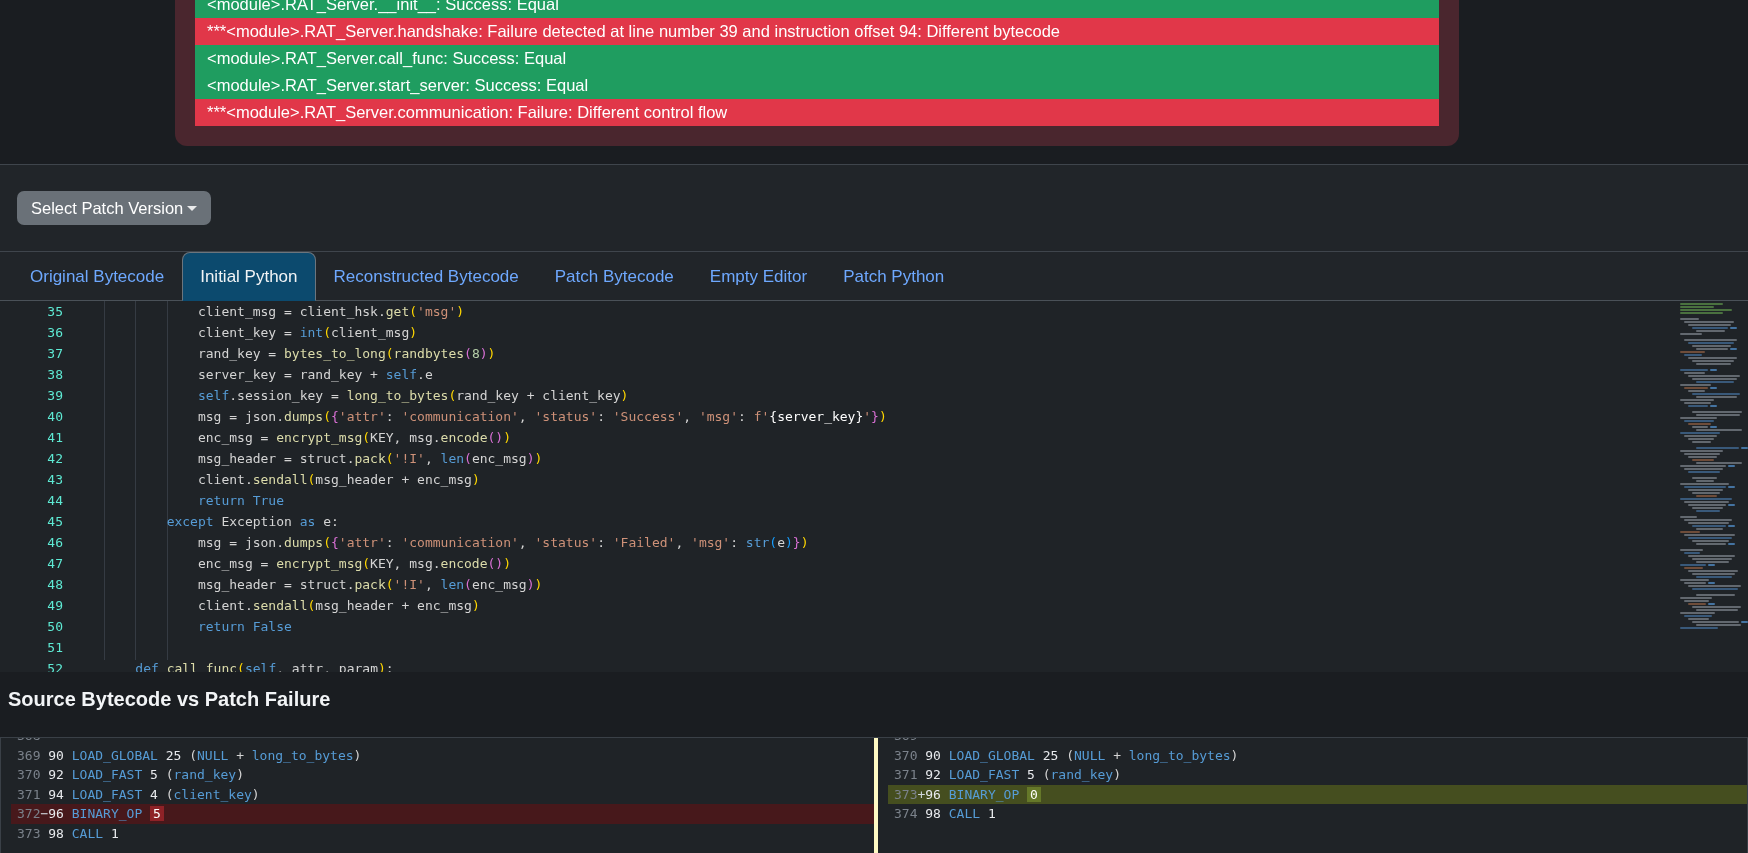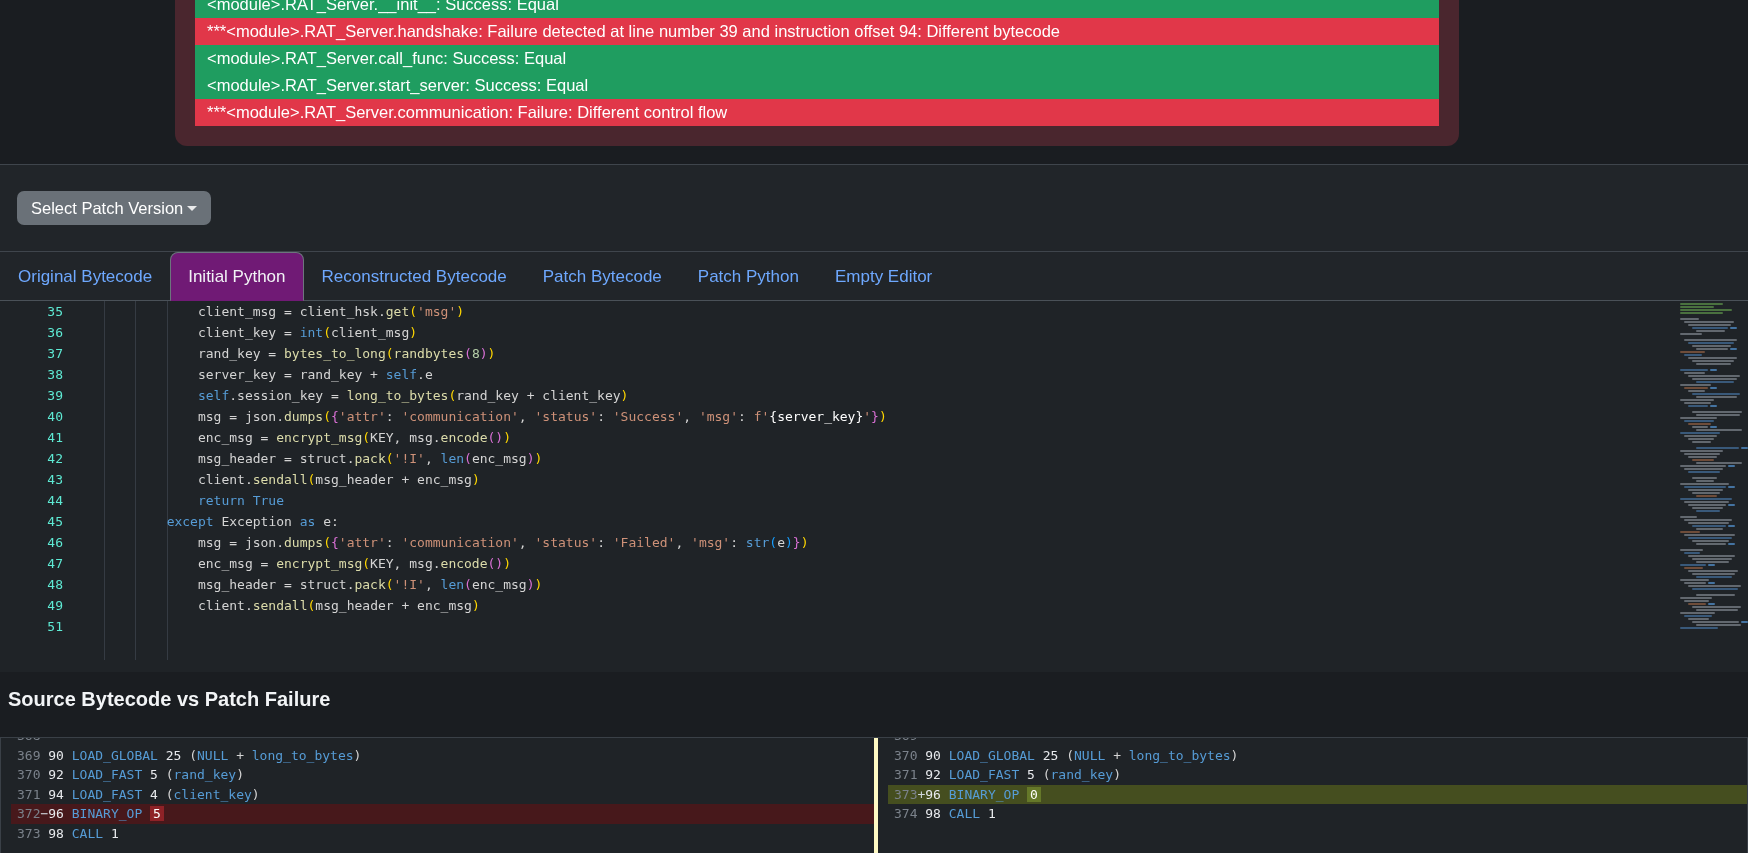--- a/index.html
+++ b/index.html
@@ -21,24 +21,24 @@
   .btn-secondary { height:34px; padding:0 14px; background:#6a7178; color:#fff; border:none;
                    border-radius:7px; font-size:16.5px; font-family:inherit; display:flex;
                    align-items:center; gap:4px; cursor:pointer; }
   .menu-item { margin-left:27px; color:#b6bcc2; font-size:16.5px; display:flex; align-items:center;
                gap:7px; cursor:pointer; white-space:nowrap; }
   .caret { width:0; height:0; border-left:5px solid transparent; border-right:5px solid transparent;
            border-top:5px solid currentColor; display:inline-block; opacity:.85; }
 
   
   .tabs-wrap { border-top:1px solid #3f454c; background:#212529; }
-  .tab-bar { display:flex; height:49px; border-bottom:1px solid #4a5158; padding-left:0; }
+  .tab-bar { display:flex; height:49px; border-bottom:1px solid #4a5158; padding-left:12px; }
   .tab { padding:0 17px; display:flex; align-items:center; font-size:17px; color:#6ea8fe;
          cursor:pointer; white-space:nowrap; border:1px solid transparent; margin-bottom:-1px; }
-  .tab.active { color:#f2f4f6; background:#701a75; border-color:#6c757d #6c757d transparent;
+  .tab.active { color:#f2f4f6; background:#0c4a6e; border-color:#6c757d #6c757d transparent;
                 border-radius:8px 8px 0 0; }
 
   
   .editor { position:relative; height:371px; background:#1f2327; overflow:hidden;
             font-family:"DejaVu Sans Mono", monospace; font-size:13px; }
   .guide { position:absolute; top:0; bottom:12px; width:1px; background:#353b43; }
   .cl { display:flex; height:21px; line-height:21px; white-space:pre; position:relative; z-index:1; }
   .cl .ln { width:63px; flex:none; text-align:right; color:#5eead4; }
   .cl .code { padding-left:41px; }
   .t-v  { color:#d4d4d4; }
@@ -97,22 +97,22 @@
     <span class="caret"></span>
   </button>
 </div>
 
 <div class="tabs-wrap">
   <div class="tab-bar" id="tab-bar">
       <div class="tab">Original Bytecode</div>
       <div class="tab active">Initial Python</div>
       <div class="tab">Reconstructed Bytecode</div>
       <div class="tab">Patch Bytecode</div>
+      <div class="tab">Empty Editor</div>
       <div class="tab">Patch Python</div>
-      <div class="tab">Empty Editor</div>
     </div>
 </div>
 
 <div class="editor" id="editor">
   <div class="guide" style="left:104px"></div>
   <div class="guide" style="left:135px"></div>
   <div class="guide" style="left:167px"></div>
   <div id="code-lines">
       <div class="cl"><span class="ln">35</span><span class="code"><span class="t-v">            client_msg = client_hsk.</span><span class="t-f">get</span><span class="t-b1">(</span><span class="t-s">'msg'</span><span class="t-b1">)</span></span></div>
       <div class="cl"><span class="ln">36</span><span class="code"><span class="t-v">            client_key = </span><span class="t-k">int</span><span class="t-b1">(</span><span class="t-v">client_msg</span><span class="t-b1">)</span></span></div>
@@ -122,21 +122,23 @@
       <div class="cl"><span class="ln">40</span><span class="code"><span class="t-v">            msg = json.</span><span class="t-f">dumps</span><span class="t-b1">(</span><span class="t-b2">{</span><span class="t-s">'attr'</span><span class="t-v">: </span><span class="t-s">'communication'</span><span class="t-v">, </span><span class="t-s">'status'</span><span class="t-v">: </span><span class="t-s">'Success'</span><span class="t-v">, </span><span class="t-s">'msg'</span><span class="t-v">: </span><span class="t-s">f'</span><span class="t-fs">{server_key}</span><span class="t-s">'</span><span class="t-b2">}</span><span class="t-b1">)</span></span></div>
       <div class="cl"><span class="ln">41</span><span class="code"><span class="t-v">            enc_msg = </span><span class="t-f">encrypt_msg</span><span class="t-b1">(</span><span class="t-v">KEY, msg.</span><span class="t-f">encode</span><span class="t-b2">()</span><span class="t-b1">)</span></span></div>
       <div class="cl"><span class="ln">42</span><span class="code"><span class="t-v">            msg_header = struct.</span><span class="t-f">pack</span><span class="t-b1">(</span><span class="t-s">'!I'</span><span class="t-v">, </span><span class="t-k">len</span><span class="t-b2">(</span><span class="t-v">enc_msg</span><span class="t-b2">)</span><span class="t-b1">)</span></span></div>
       <div class="cl"><span class="ln">43</span><span class="code"><span class="t-v">            client.</span><span class="t-f">sendall</span><span class="t-b1">(</span><span class="t-v">msg_header + enc_msg</span><span class="t-b1">)</span></span></div>
       <div class="cl"><span class="ln">44</span><span class="code"><span class="t-v">            </span><span class="t-k">return</span><span class="t-v"> </span><span class="t-k">True</span></span></div>
       <div class="cl"><span class="ln">45</span><span class="code"><span class="t-v">        </span><span class="t-k">except</span><span class="t-v"> Exception </span><span class="t-k">as</span><span class="t-v"> e:</span></span></div>
       <div class="cl"><span class="ln">46</span><span class="code"><span class="t-v">            msg = json.</span><span class="t-f">dumps</span><span class="t-b1">(</span><span class="t-b2">{</span><span class="t-s">'attr'</span><span class="t-v">: </span><span class="t-s">'communication'</span><span class="t-v">, </span><span class="t-s">'status'</span><span class="t-v">: </span><span class="t-s">'Failed'</span><span class="t-v">, </span><span class="t-s">'msg'</span><span class="t-v">: </span><span class="t-k">str</span><span class="t-b3">(</span><span class="t-v">e</span><span class="t-b3">)</span><span class="t-b2">}</span><span class="t-b1">)</span></span></div>
       <div class="cl"><span class="ln">47</span><span class="code"><span class="t-v">            enc_msg = </span><span class="t-f">encrypt_msg</span><span class="t-b1">(</span><span class="t-v">KEY, msg.</span><span class="t-f">encode</span><span class="t-b2">()</span><span class="t-b1">)</span></span></div>
       <div class="cl"><span class="ln">48</span><span class="code"><span class="t-v">            msg_header = struct.</span><span class="t-f">pack</span><span class="t-b1">(</span><span class="t-s">'!I'</span><span class="t-v">, </span><span class="t-k">len</span><span class="t-b2">(</span><span class="t-v">enc_msg</span><span class="t-b2">)</span><span class="t-b1">)</span></span></div>
       <div class="cl"><span class="ln">49</span><span class="code"><span class="t-v">            client.</span><span class="t-f">sendall</span><span class="t-b1">(</span><span class="t-v">msg_header + enc_msg</span><span class="t-b1">)</span></span></div>
+      <div class="cl"><span class="ln">50</span><span class="code"><span class="t-v">            </span><span class="t-k">return</span><span class="t-v"> </span><span class="t-k">False</span></span></div>
       <div class="cl"><span class="ln">51</span><span class="code"></span></div>
+      <div class="cl"><span class="ln">52</span><span class="code"><span class="t-v">    </span><span class="t-k">def</span><span class="t-v"> </span><span class="t-f">call_func</span><span class="t-b1">(</span><span class="t-k">self</span><span class="t-v">, attr, param</span><span class="t-b1">)</span><span class="t-v">:</span></span></div>
     </div>
   <div class="minimap" id="minimap">
       <div class="mm-row" style="margin-left: 0px;">
         <div class="mm-seg" style="width: 43px; background: rgb(79, 122, 66); opacity: 0.9;"></div>
       </div>
       <div class="mm-row" style="margin-left: 0px;">
         <div class="mm-seg" style="width: 34px; background: rgb(79, 122, 66); opacity: 0.9;"></div>
       </div>
       <div class="mm-row" style="margin-left: 0px;">
         <div class="mm-seg" style="width: 52px; background: rgb(79, 122, 66); opacity: 0.9;"></div>

